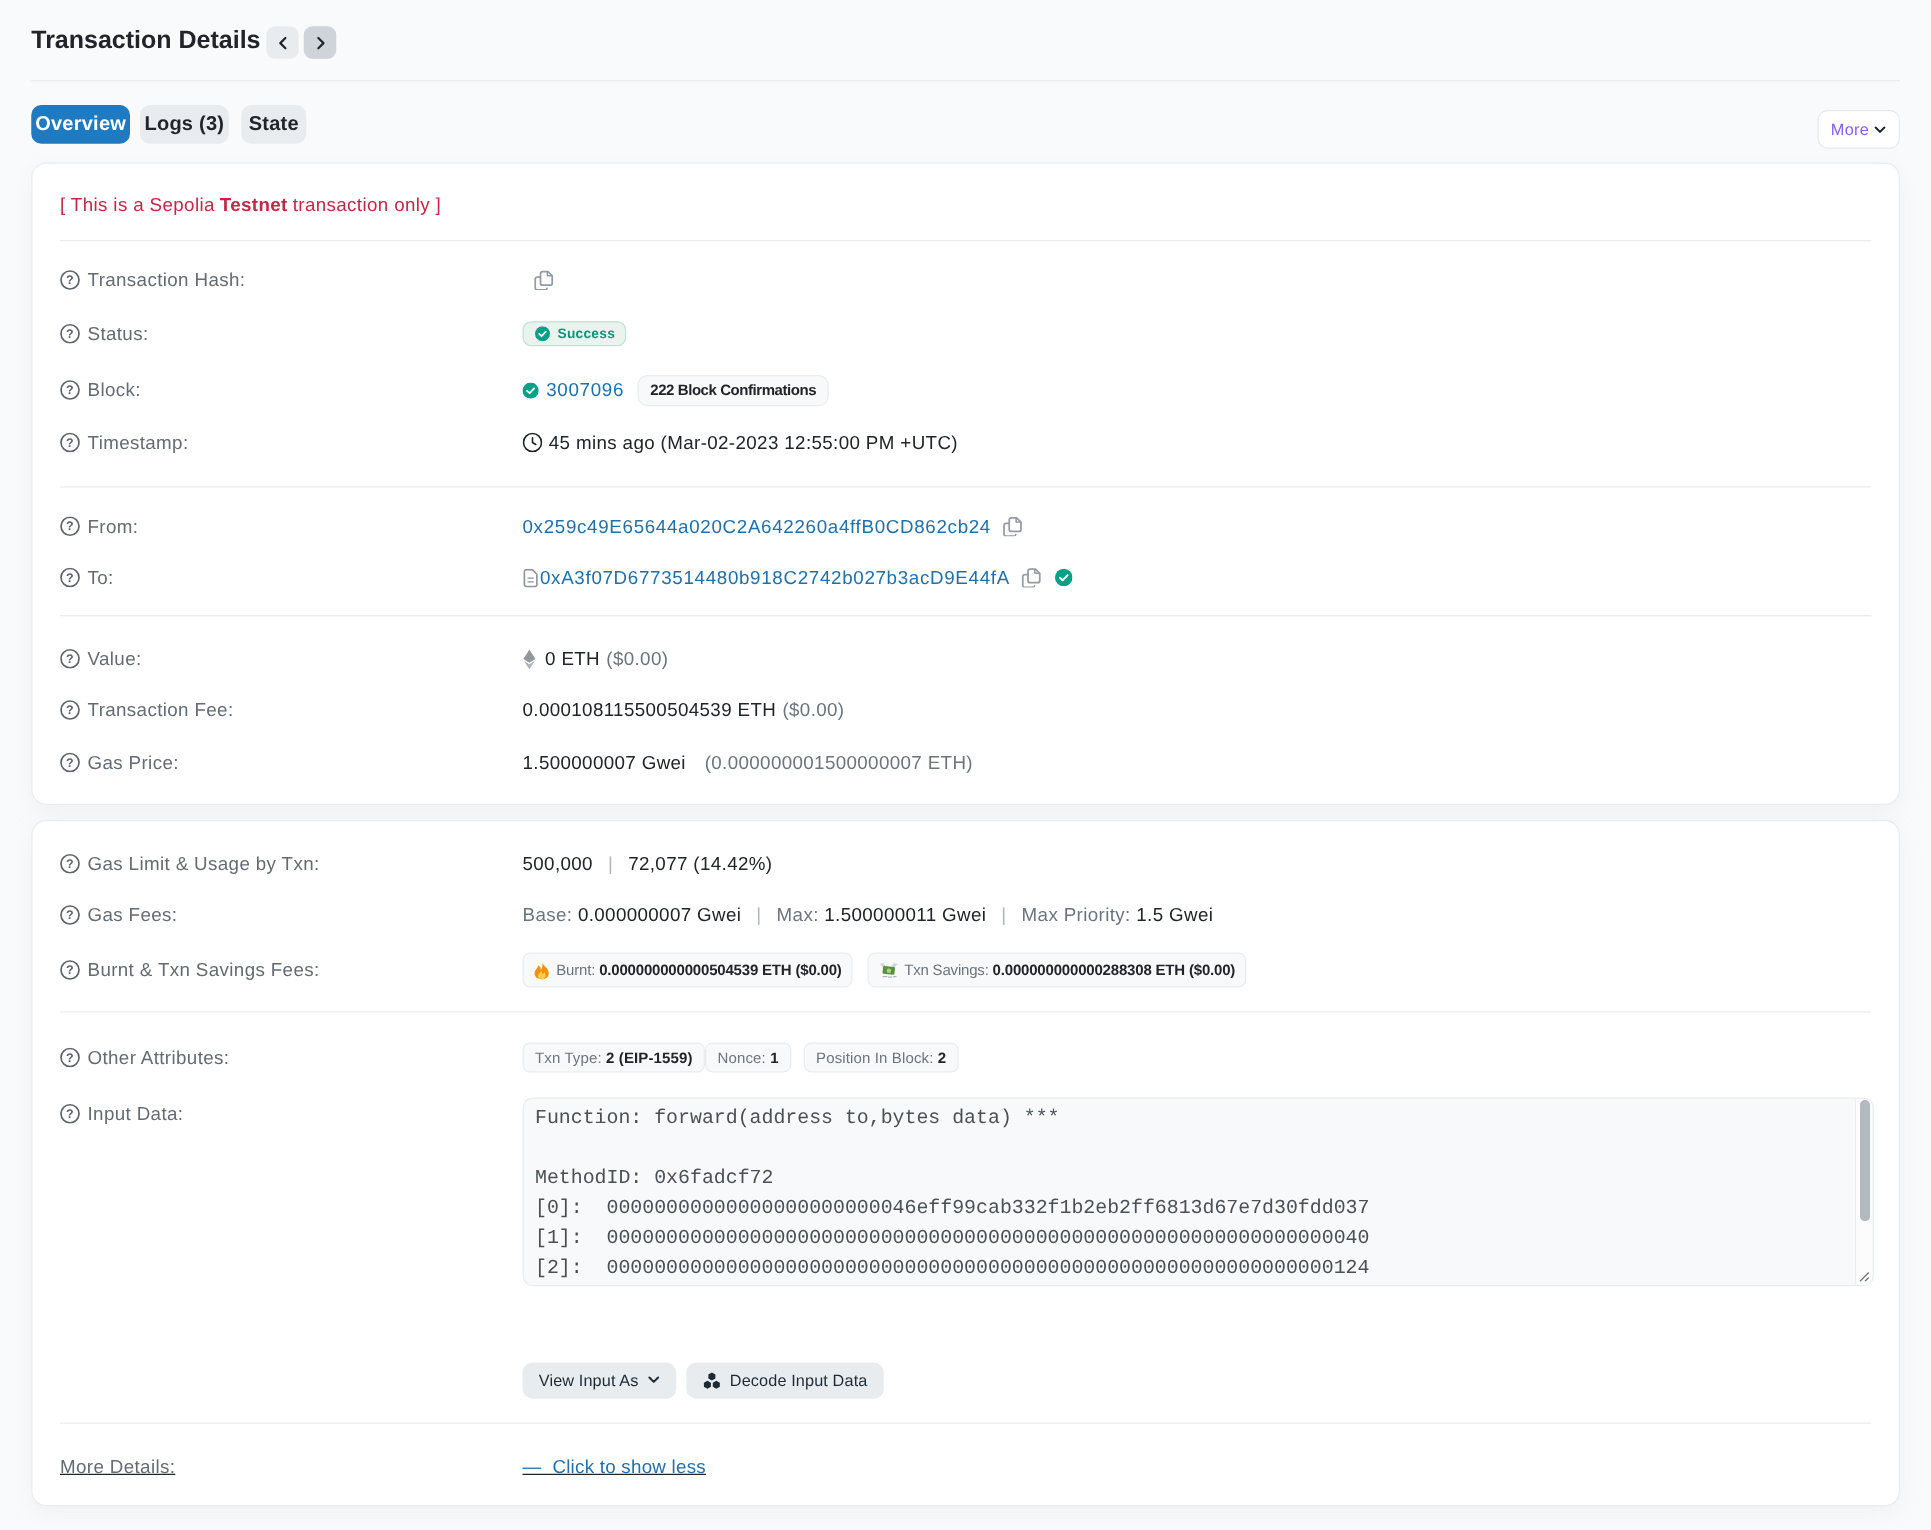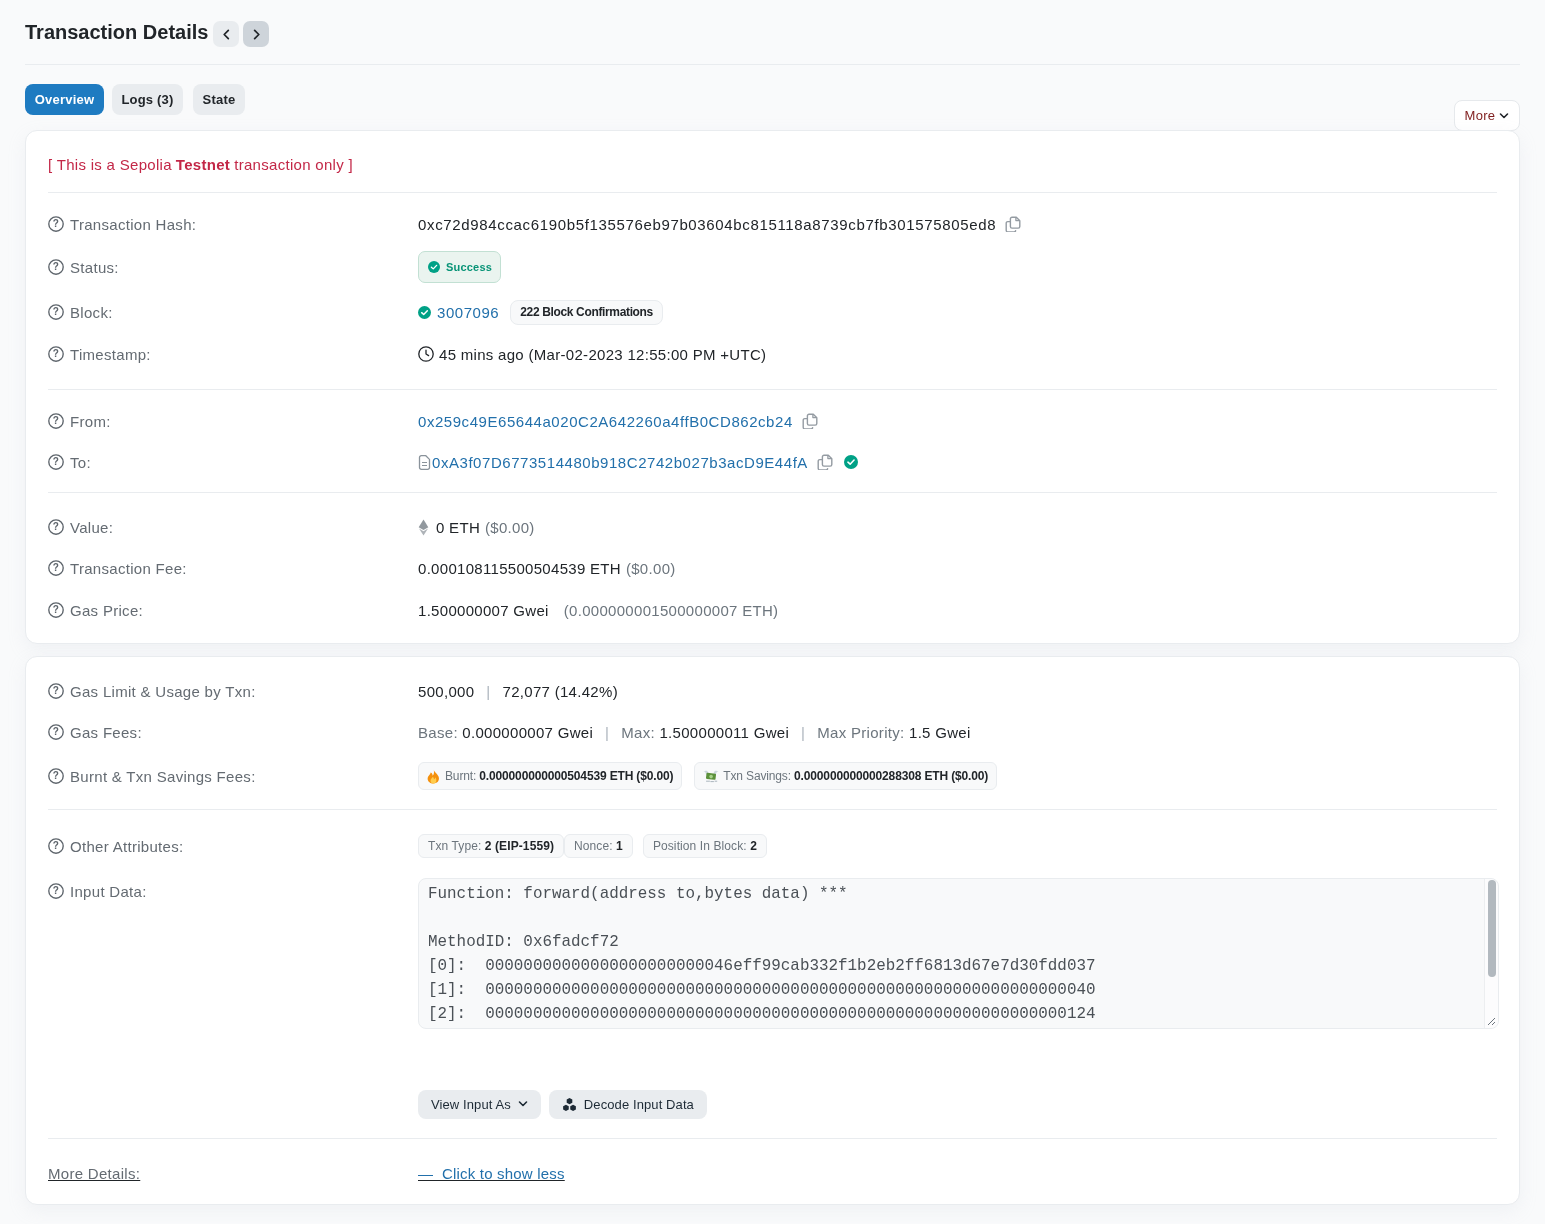--- a/index.html
+++ b/index.html
@@ -2,35 +2,35 @@
 <html><head>
 <meta charset="utf-8">
 <style>
 * { box-sizing: border-box; margin:0; padding:0; }
 html,body { width:1545px; height:1224px; background:#f9fafb; overflow:hidden;
   font-family:"Liberation Sans", sans-serif; font-size:15px; color:#212529; letter-spacing:.3px; }
 #page { position:relative; width:1545px; height:1224px; }
 h1 { position:absolute; left:25px; top:21px; font-size:20px; font-weight:bold; color:#212529; letter-spacing:0; }
 .navbtn { position:absolute; top:21px; width:26px; height:26px; border-radius:7px; display:flex; align-items:center; justify-content:center; }
 .hdr-divider { position:absolute; left:25px; right:25px; top:64px; height:1px; background:#e9ecef; }
-.tab { position:absolute; top:84px; height:31px; border-radius:8px; display:flex; align-items:center; justify-content:center; font-size:13px; font-weight:bold; letter-spacing:.2px; }
+.tab { position:absolute; top:84px; height:31px; border-radius:8px; display:flex; align-items:center; justify-content:center; font-size:16px; font-weight:bold; letter-spacing:.2px; }
 .tab.active { background:#1e7bc1; color:#fff; }
 .tab.plain { background:#e9ecef; color:#212529; }
-.morebtn { position:absolute; top:100px; left:1454px; width:66px; height:31px; background:#fff; border:1px solid #e6e9ec; border-radius:8px; display:flex; align-items:center; justify-content:center; gap:4px; font-size:13px; color:#7f1d1d; }
+.morebtn { position:absolute; top:88px; left:1454px; width:66px; height:31px; background:#fff; border:1px solid #e6e9ec; border-radius:8px; display:flex; align-items:center; justify-content:center; gap:4px; font-size:13px; color:#8b5cf6; }
 .card { position:absolute; left:25px; width:1495px; background:#fff; border:1px solid #e9ecef; border-radius:12px; box-shadow:0 6px 18px rgba(189,197,209,.15); }
 .row { position:absolute; left:22px; right:22px; height:30px; display:flex; align-items:center; }
 .lbl { width:370px; flex:0 0 370px; display:flex; align-items:center; color:#646b72; }
 .lbl svg { margin-right:6px; flex:0 0 auto; }
 .val { flex:1; display:flex; align-items:center; white-space:nowrap; }
 .div { position:absolute; left:22px; right:22px; height:1px; background:#e9ecef; }
 .g { color:#6c757d; }
 .d { color:#212529; }
 .link { color:#2270ab; text-decoration:none; letter-spacing:.55px; }
 .sep { color:#adb5bd; padding:0 12px; }
-.badge-ok { display:inline-flex; align-items:center; gap:6px; background:#eaf4ef; border:1px solid #c2e0d3; color:#089477; border-radius:7px; height:32px; padding:0 8px 0 9px; font-size:11px; font-weight:bold; letter-spacing:.2px; }
+.badge-ok { display:inline-flex; align-items:center; gap:6px; background:#eaf4ef; border:1px solid #c2e0d3; color:#089477; border-radius:7px; height:20px; padding:0 8px 0 9px; font-size:11px; font-weight:bold; letter-spacing:.2px; }
 .pill { display:inline-flex; align-items:center; background:#f8f9fa; border:1px solid #e9ecef; border-radius:6px; height:24px; padding:0 9px; font-size:12px; letter-spacing:.1px; white-space:nowrap; }
 .pill b { font-weight:bold; color:#212529; }
 .pill .pg { color:#6c757d; }
 .btn-soft { display:inline-flex; align-items:center; justify-content:center; gap:7px; background:#e9ecef; border-radius:8px; height:29px; padding:0 13px; font-size:13px; letter-spacing:.1px; color:#1d2a35;text-align:right; }
 .copy { margin-left:9px; }
 #inputdata { position:absolute; left:392px; top:221px; width:1081px; height:151px; background:#f8f9fa; border:1px solid #e9ecef; border-radius:8px; overflow:hidden;
   font-family:"Liberation Mono", monospace; font-size:15.9px; line-height:24px; color:#4a5056; letter-spacing:0; padding:3px 9px; white-space:pre; }
 #scrollthumb { position:absolute; right:2px; top:1px; width:8px; height:97px; background:#b2b9bf; border-radius:4px; }
 #scrolltrack { position:absolute; right:0; top:0; width:14px; height:201px; background:#fcfcfd; border-left:1px solid #eceef0; border-radius:0 7px 7px 0; }
 </style>
@@ -59,21 +59,20 @@
   <div class="card" style="top:130px;height:514px;">
     <div class="row" style="top:18px;color:#c32747;">[ This is a Sepolia <b style="margin:0 4px;">Testnet</b> transaction only ]</div>
     <div class="div" style="top:61px;"></div>
 
     <div class="row" style="top:78px;">
       <div class="lbl"><svg width="16" height="16" viewBox="0 0 16 16">
             <circle cx="8" cy="8" r="7.2" fill="none" stroke="#5d646b" stroke-width="1.35"></circle>
             <text x="8" y="11.3" font-size="10" font-weight="bold" text-anchor="middle" fill="#5d646b">?</text>
           </svg>Transaction Hash:</div>
       <div class="val">
-          <span class="d" style="letter-spacing:.65px;">0xc72d984ccac6190b5f135576eb97b03604bc815118a8739cb7fb301575805ed8</span>
         <svg class="copy" width="16" height="16" viewBox="0 0 16 16">
             <path d="M7 1.2h4.3l3.5 3.5v5.8a1.6 1.6 0 0 1-1.6 1.6H7a1.6 1.6 0 0 1-1.6-1.6V2.8A1.6 1.6 0 0 1 7 1.2Z" fill="none" stroke="#949ba2" stroke-width="1.4" stroke-linejoin="round"></path>
             <path d="M10.9 1.4v3.2h3.4" fill="none" stroke="#949ba2" stroke-width="1.3" stroke-linejoin="round"></path>
             <path d="M10.6 14.7a1.6 1.6 0 0 1-1.55 1.2H2.8a1.6 1.6 0 0 1-1.6-1.6V7.2a1.6 1.6 0 0 1 1.6-1.6h2.3" fill="none" stroke="#949ba2" stroke-width="1.4" stroke-linecap="round"></path>
           </svg>
       </div>
     </div>
 
     <div class="row" style="top:121px;">
       <div class="lbl"><svg width="16" height="16" viewBox="0 0 16 16">

